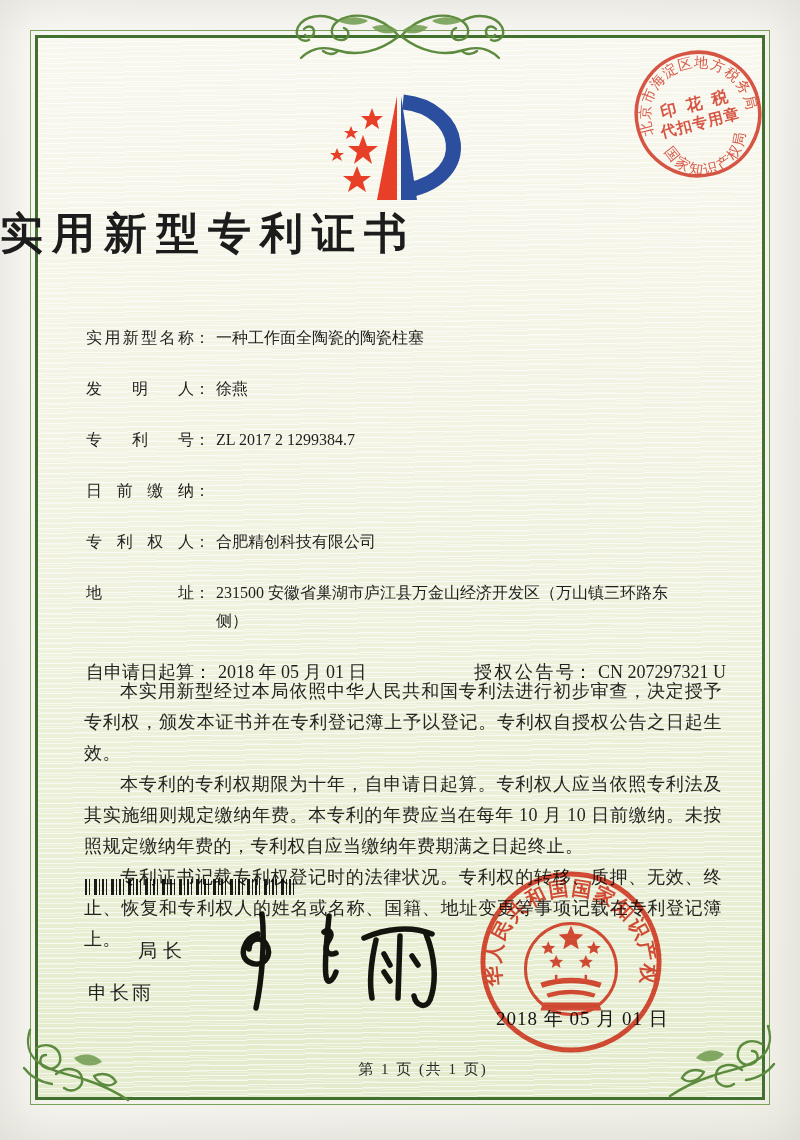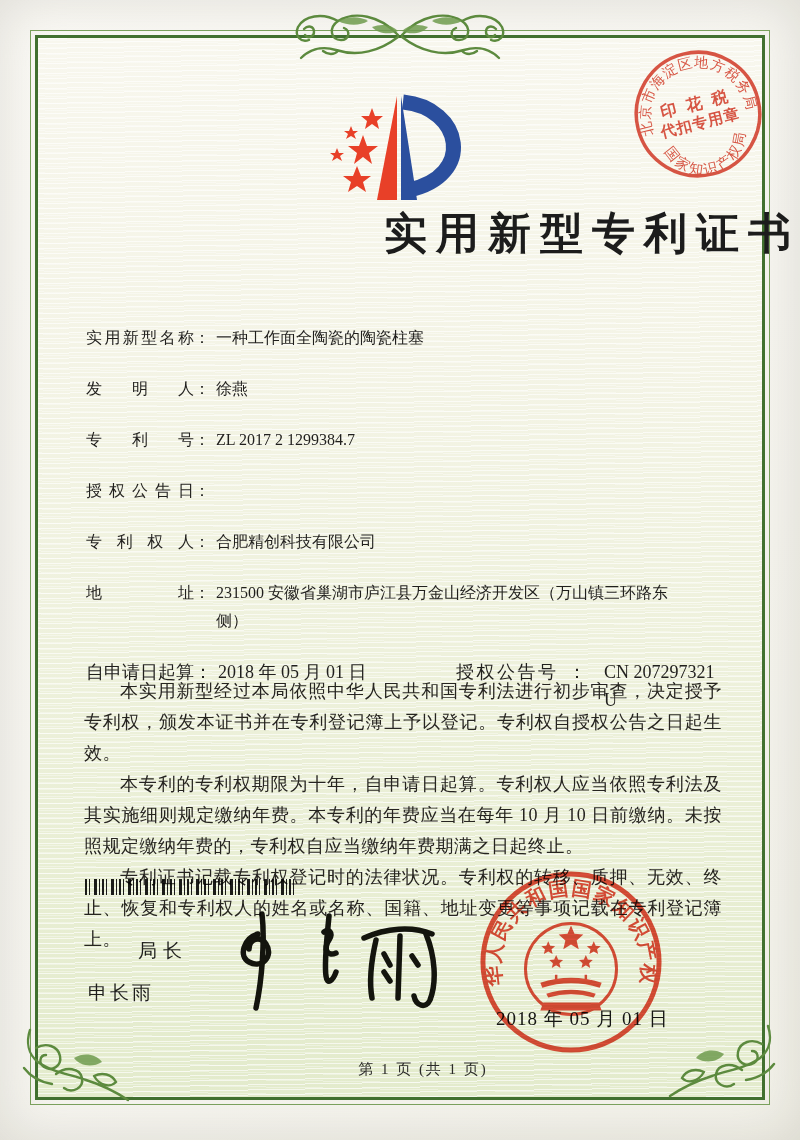--- a/index.html
+++ b/index.html
@@ -29,40 +29,40 @@
       linear-gradient(180deg,#f8f7ee 0%,#f4f4e6 30%,#eef1dc 58%,#e8eed3 80%,#e3ebcc 100%);
   }
   
   .cert-no {
     position:absolute; left:56px; top:92px;
     font-size:17px; letter-spacing:3px; color:#242424;
   }
   .logo { position:absolute; left:325px; top:92px; }
   .title {
     position:absolute; left:0; top:205px; width:100%;
-    text-align:right; font-size:43px; font-weight:bold;
+    text-align:left; font-size:43px; font-weight:bold;
     letter-spacing:9px; color:#1c1c1c;
   }
   
   .tax-stamp {
     position:absolute; left:612px; top:28px; width:172px; height:172px;
     transform:rotate(-14deg); opacity:.88; mix-blend-mode:multiply;
   }
   .tax-stamp text { fill:#d8402e; }
   
   .fields { position:absolute; left:86px; top:324px; width:640px; color:#201f1d; }
   .field-row { display:flex; margin-bottom:23px; font-size:16px; line-height:28px; }
   .field-label {
     width:108px; flex:0 0 108px;
     text-align:justify; text-align-last:justify;
   }
   .colon { flex:0 0 auto; margin-right:6px; }
   .field-value { max-width:452px; }
   .grant-row { position:relative; display:flex; margin-top:10px; font-size:18px; line-height:28px; }
-  .grant-right { position:absolute; left:370px; top:0; display:flex;gap:12px; }
+  .grant-right { position:absolute; left:388px; top:0; display:flex; }
   .grant-right .field-label { width:100px; flex:0 0 100px; }
   
   .paras { position:absolute; left:84px; top:676px; width:638px; }
   .paras p {
     font-size:18px; line-height:31px; color:#262420;
     text-align:justify; text-indent:2em; letter-spacing:.5px;
   }
   
   .barcode {
     position:absolute; left:85px; top:879px; width:213px; height:16px;
@@ -186,21 +186,21 @@
       <span class="field-label">发明人</span>
         <span class="colon">：</span>
       <span class="field-value">徐燕</span>
     </div>
     <div class="field-row">
       <span class="field-label">专利号</span>
         <span class="colon">：</span>
       <span class="field-value">ZL 2017 2 1299384.7</span>
     </div>
     <div class="field-row">
-      <span class="field-label">授权公告日</span>
+      <span class="field-label">日前缴纳</span>
         <span class="colon">：</span>
     </div>
     <div class="field-row">
       <span class="field-label">专利权人</span>
         <span class="colon">：</span>
       <span class="field-value">合肥精创科技有限公司</span>
     </div>
     <div class="field-row">
       <span class="field-label">地址</span>
         <span class="colon">：</span>

